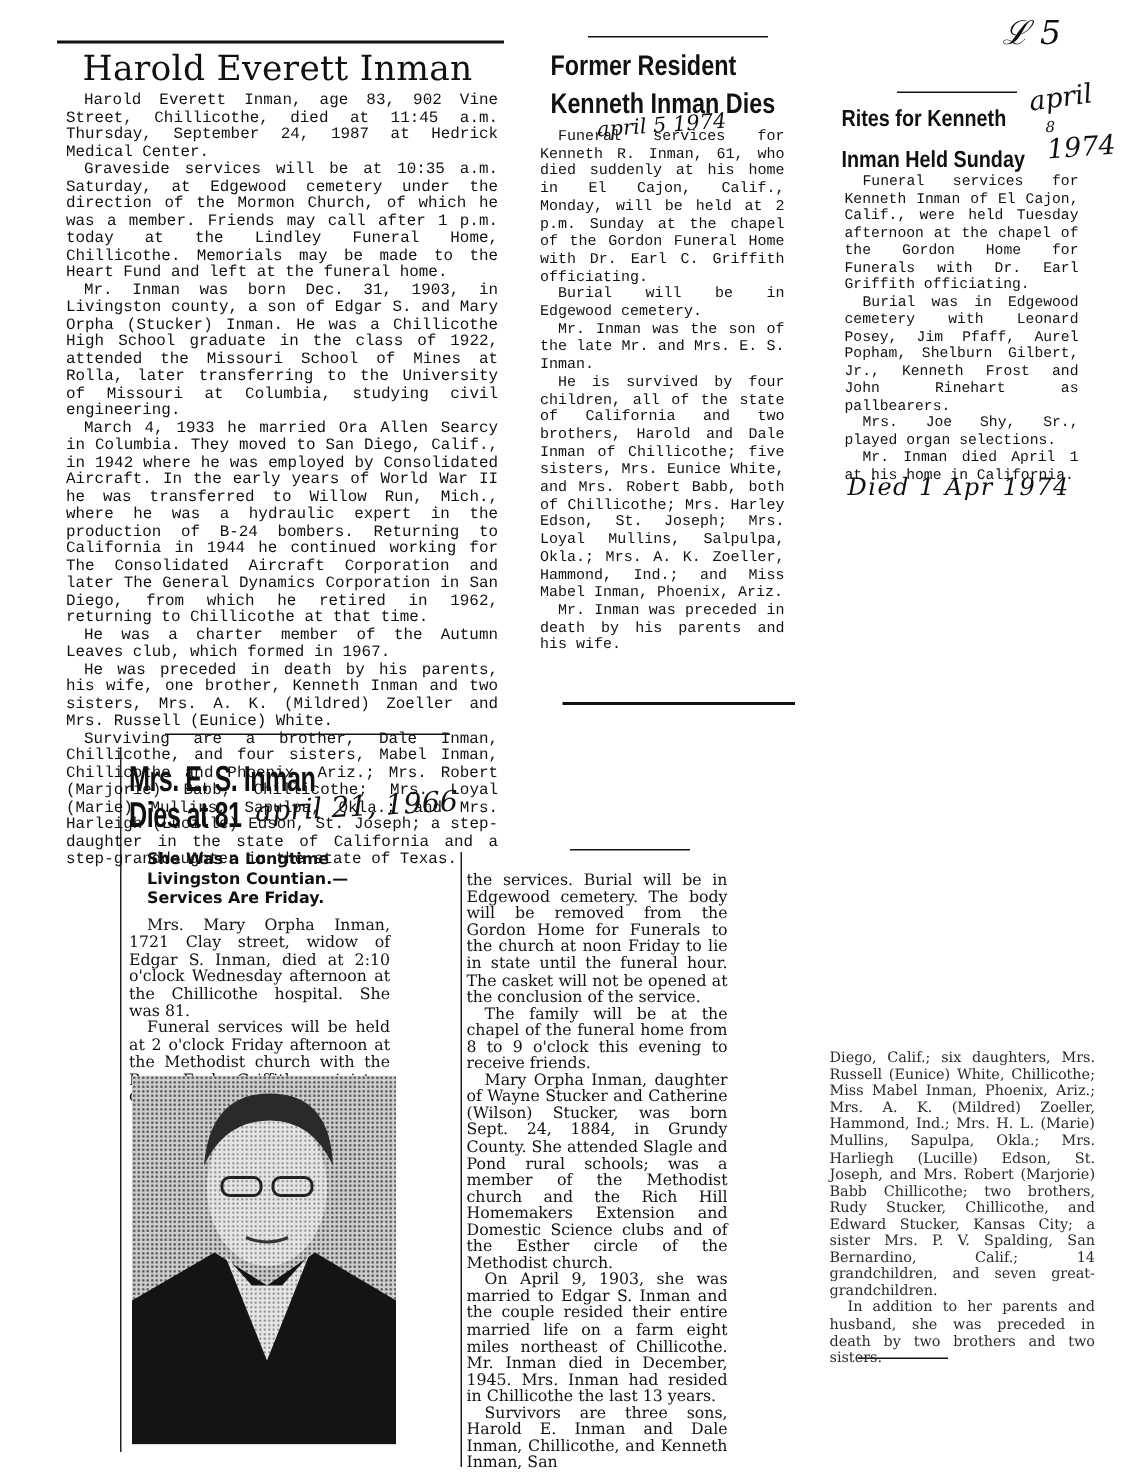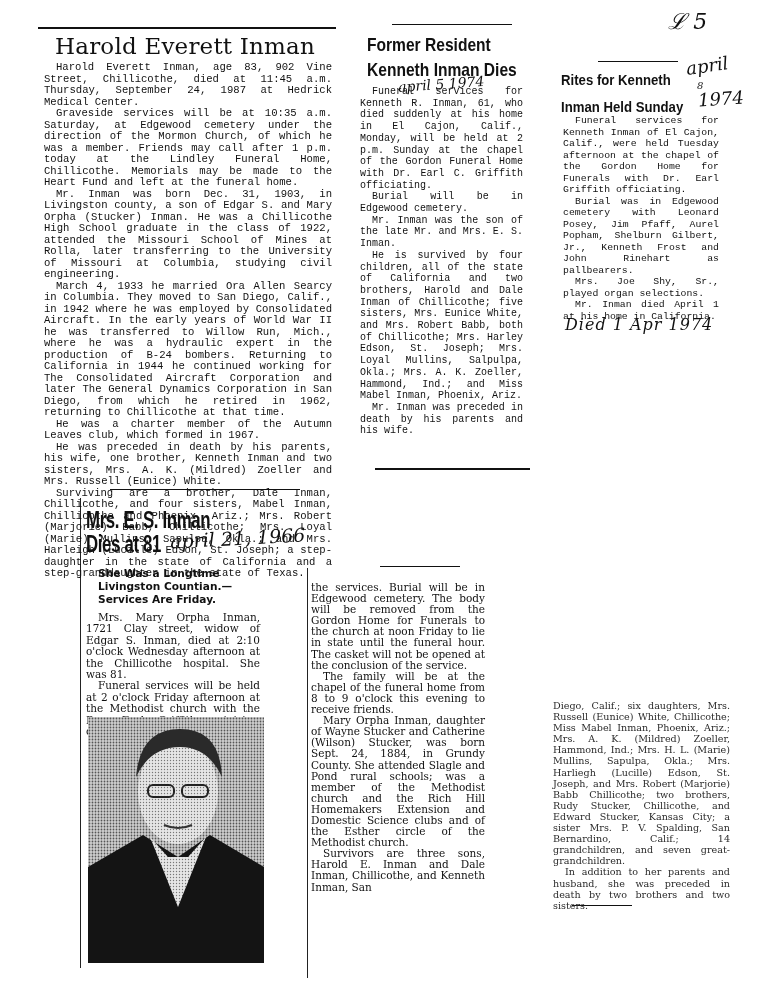--- a/index.html
+++ b/index.html
@@ -136,19 +136,20 @@
       <rect x="60" y="68" width="26" height="12" rx="5" fill="none" stroke="#222" stroke-width="2"></rect>
       <rect x="94" y="68" width="26" height="12" rx="5" fill="none" stroke="#222" stroke-width="2"></rect>
       <path d="M76 108 Q90 114 104 108" stroke="#333" stroke-width="2" fill="none"></path>
     </svg>
   </div>
 
   <div class="abs col serif" id="ma-col2">
     <p style="text-indent:0">the services. Burial will be in Edgewood cemetery. The body will be removed from the Gordon Home for Funerals to the church at noon Friday to lie in state until the funeral hour. The casket will not be opened at the conclusion of the service.</p>
     <p>The family will be at the chapel of the funeral home from 8 to 9 o'clock this evening to receive friends.</p>
     <p>Mary Orpha Inman, daughter of Wayne Stucker and Catherine (Wilson) Stucker, was born Sept. 24, 1884, in Grundy County. She attended Slagle and Pond rural schools; was a member of the Methodist church and the Rich Hill Homemakers Extension and Domestic Science clubs and of the Esther circle of the Methodist church.</p>
+    <p>On April 9, 1903, she was married to Edgar S. Inman and the couple resided their entire married life on a farm eight miles northeast of Chillicothe. Mr. Inman died in December, 1945. Mrs. Inman had resided in Chillicothe the last 13 years.</p>
     <p>Survivors are three sons, Harold E. Inman and Dale Inman, Chillicothe, and Kenneth Inman, San</p>
   </div>
   <div class="abs col serif" id="ma-col3">
     <p style="text-indent:0">Diego, Calif.; six daughters, Mrs. Russell (Eunice) White, Chillicothe; Miss Mabel Inman, Phoenix, Ariz.; Mrs. A. K. (Mildred) Zoeller, Hammond, Ind.; Mrs. H. L. (Marie) Mullins, Sapulpa, Okla.; Mrs. Harliegh (Lucille) Edson, St. Joseph, and Mrs. Robert (Marjorie) Babb Chillicothe; two brothers, Rudy Stucker, Chillicothe, and Edward Stucker, Kansas City; a sister Mrs. P. V. Spalding, San Bernardino, Calif.; 14 grandchildren, and seven great-grandchildren.</p>
     <p>In addition to her parents and husband, she was preceded in death by two brothers and two sisters.</p>
   </div>
 </section>
 
 </body></html>

